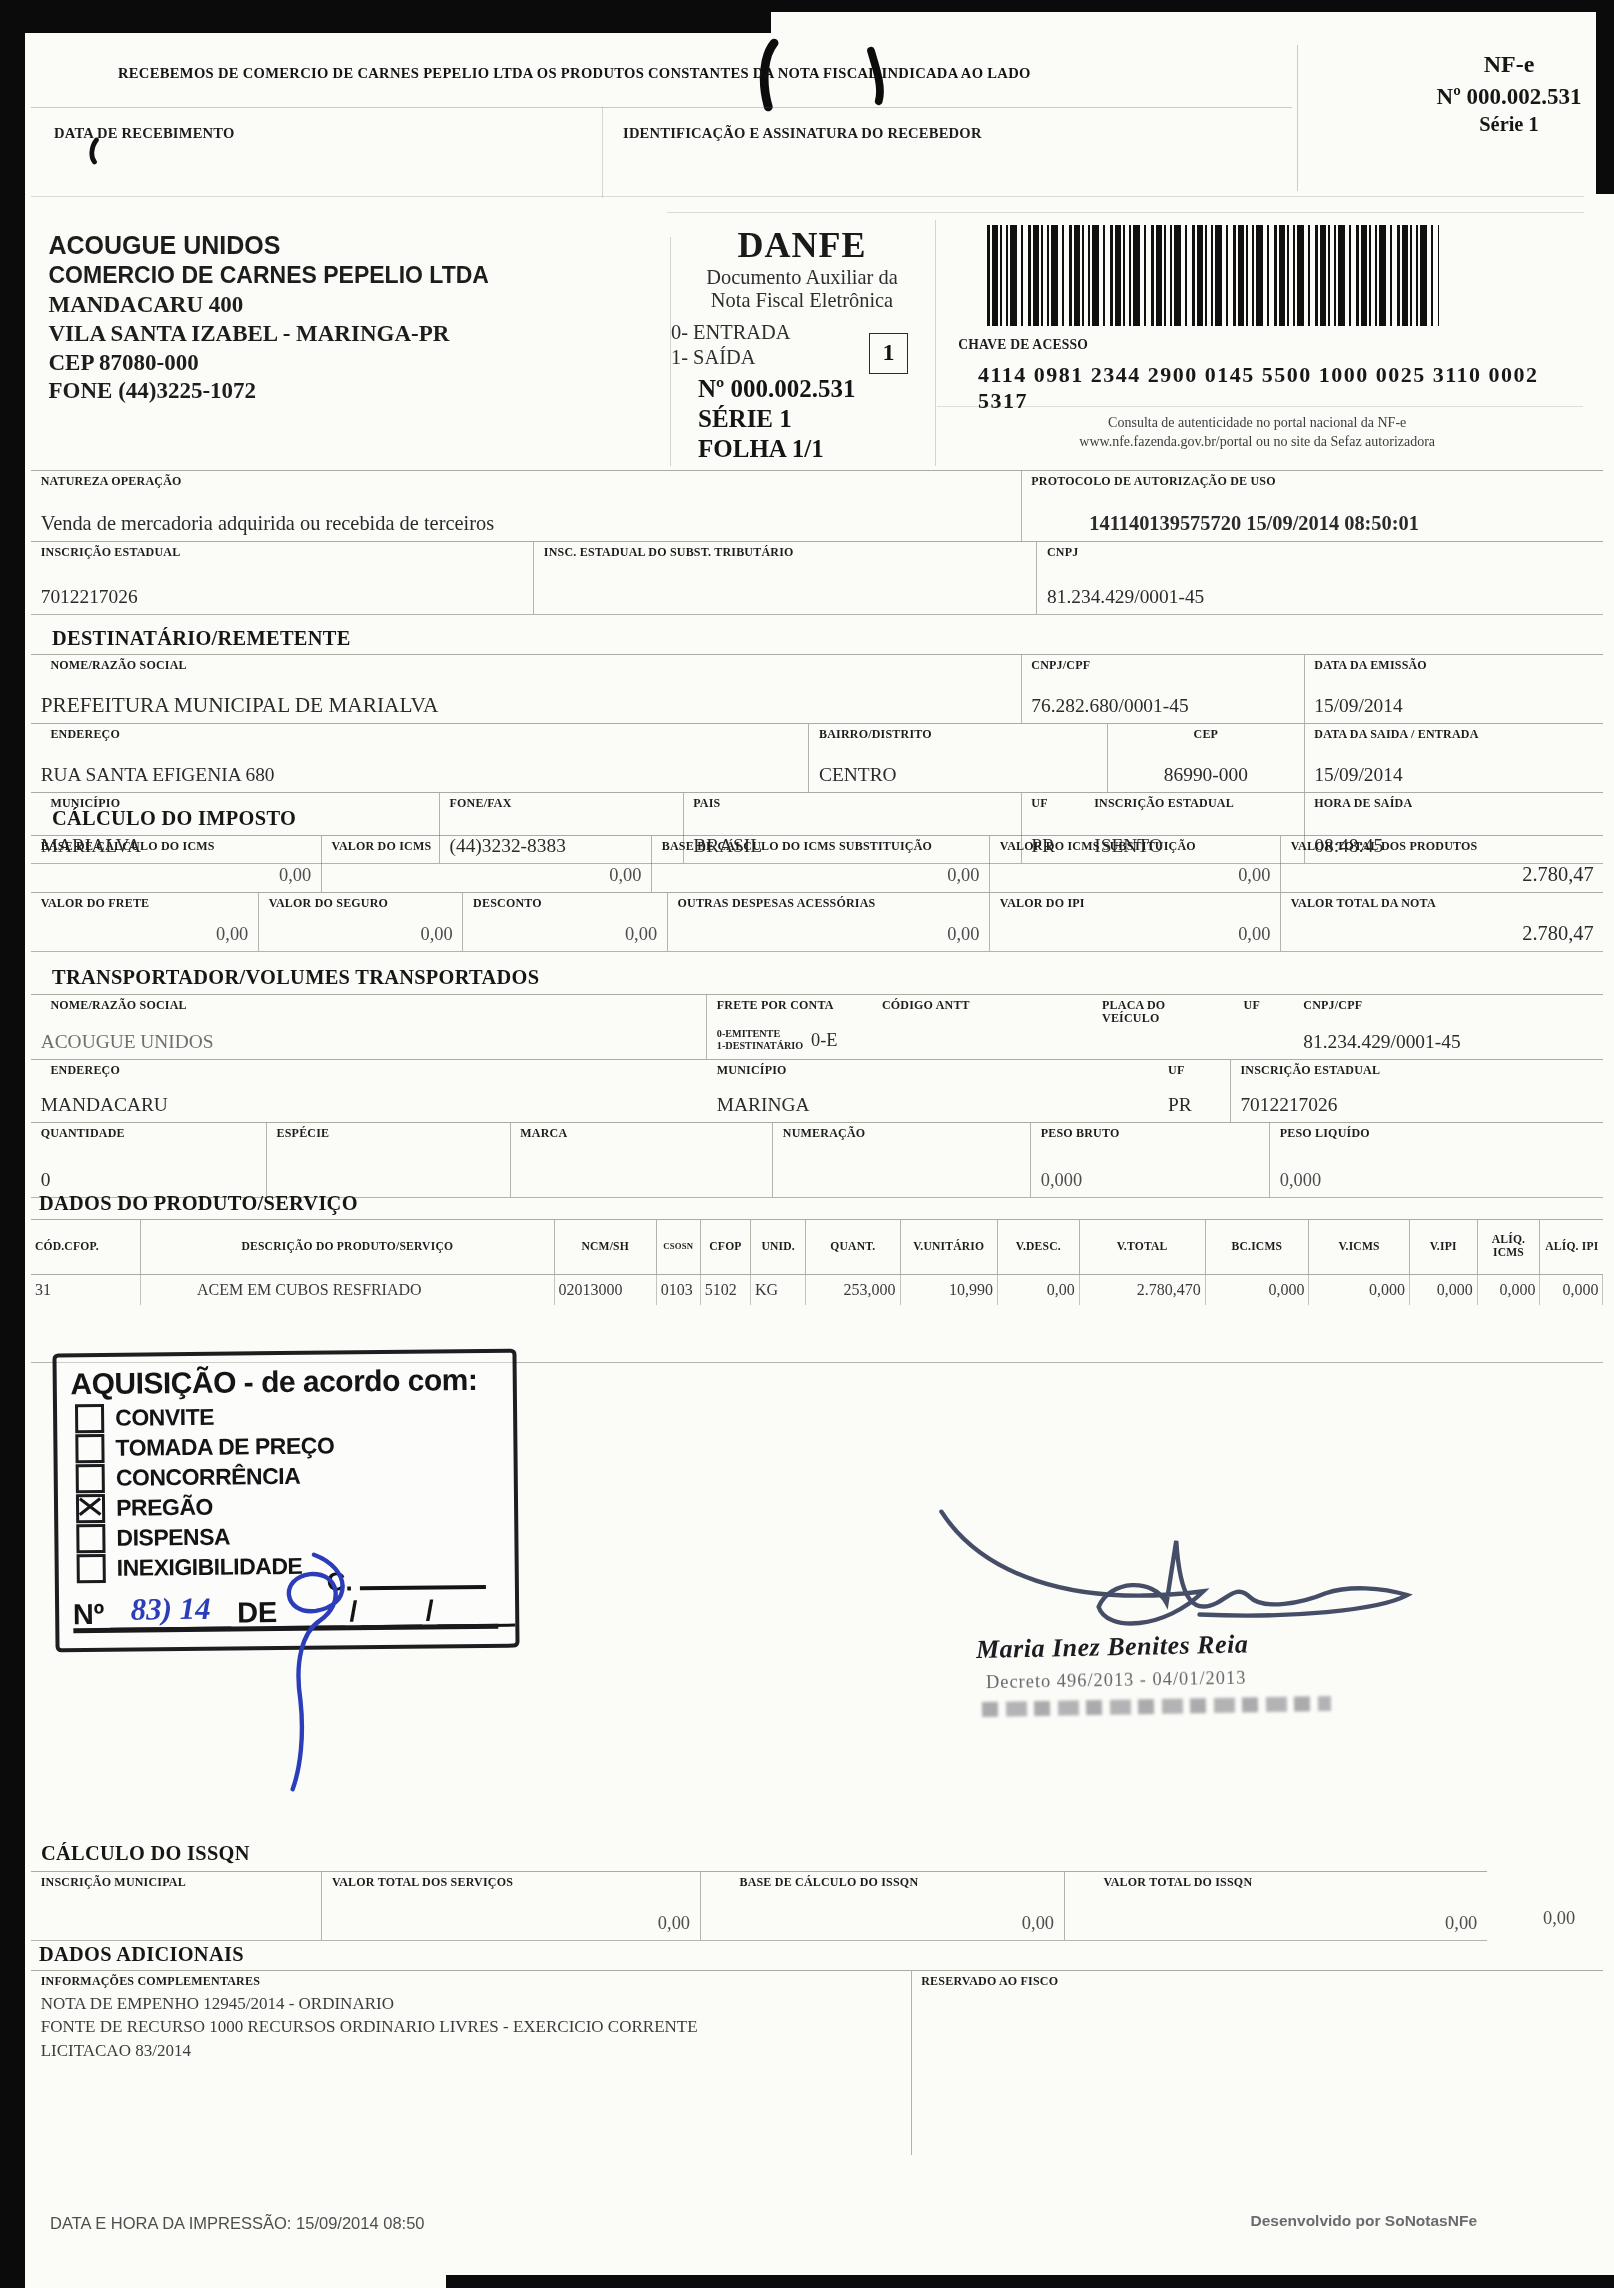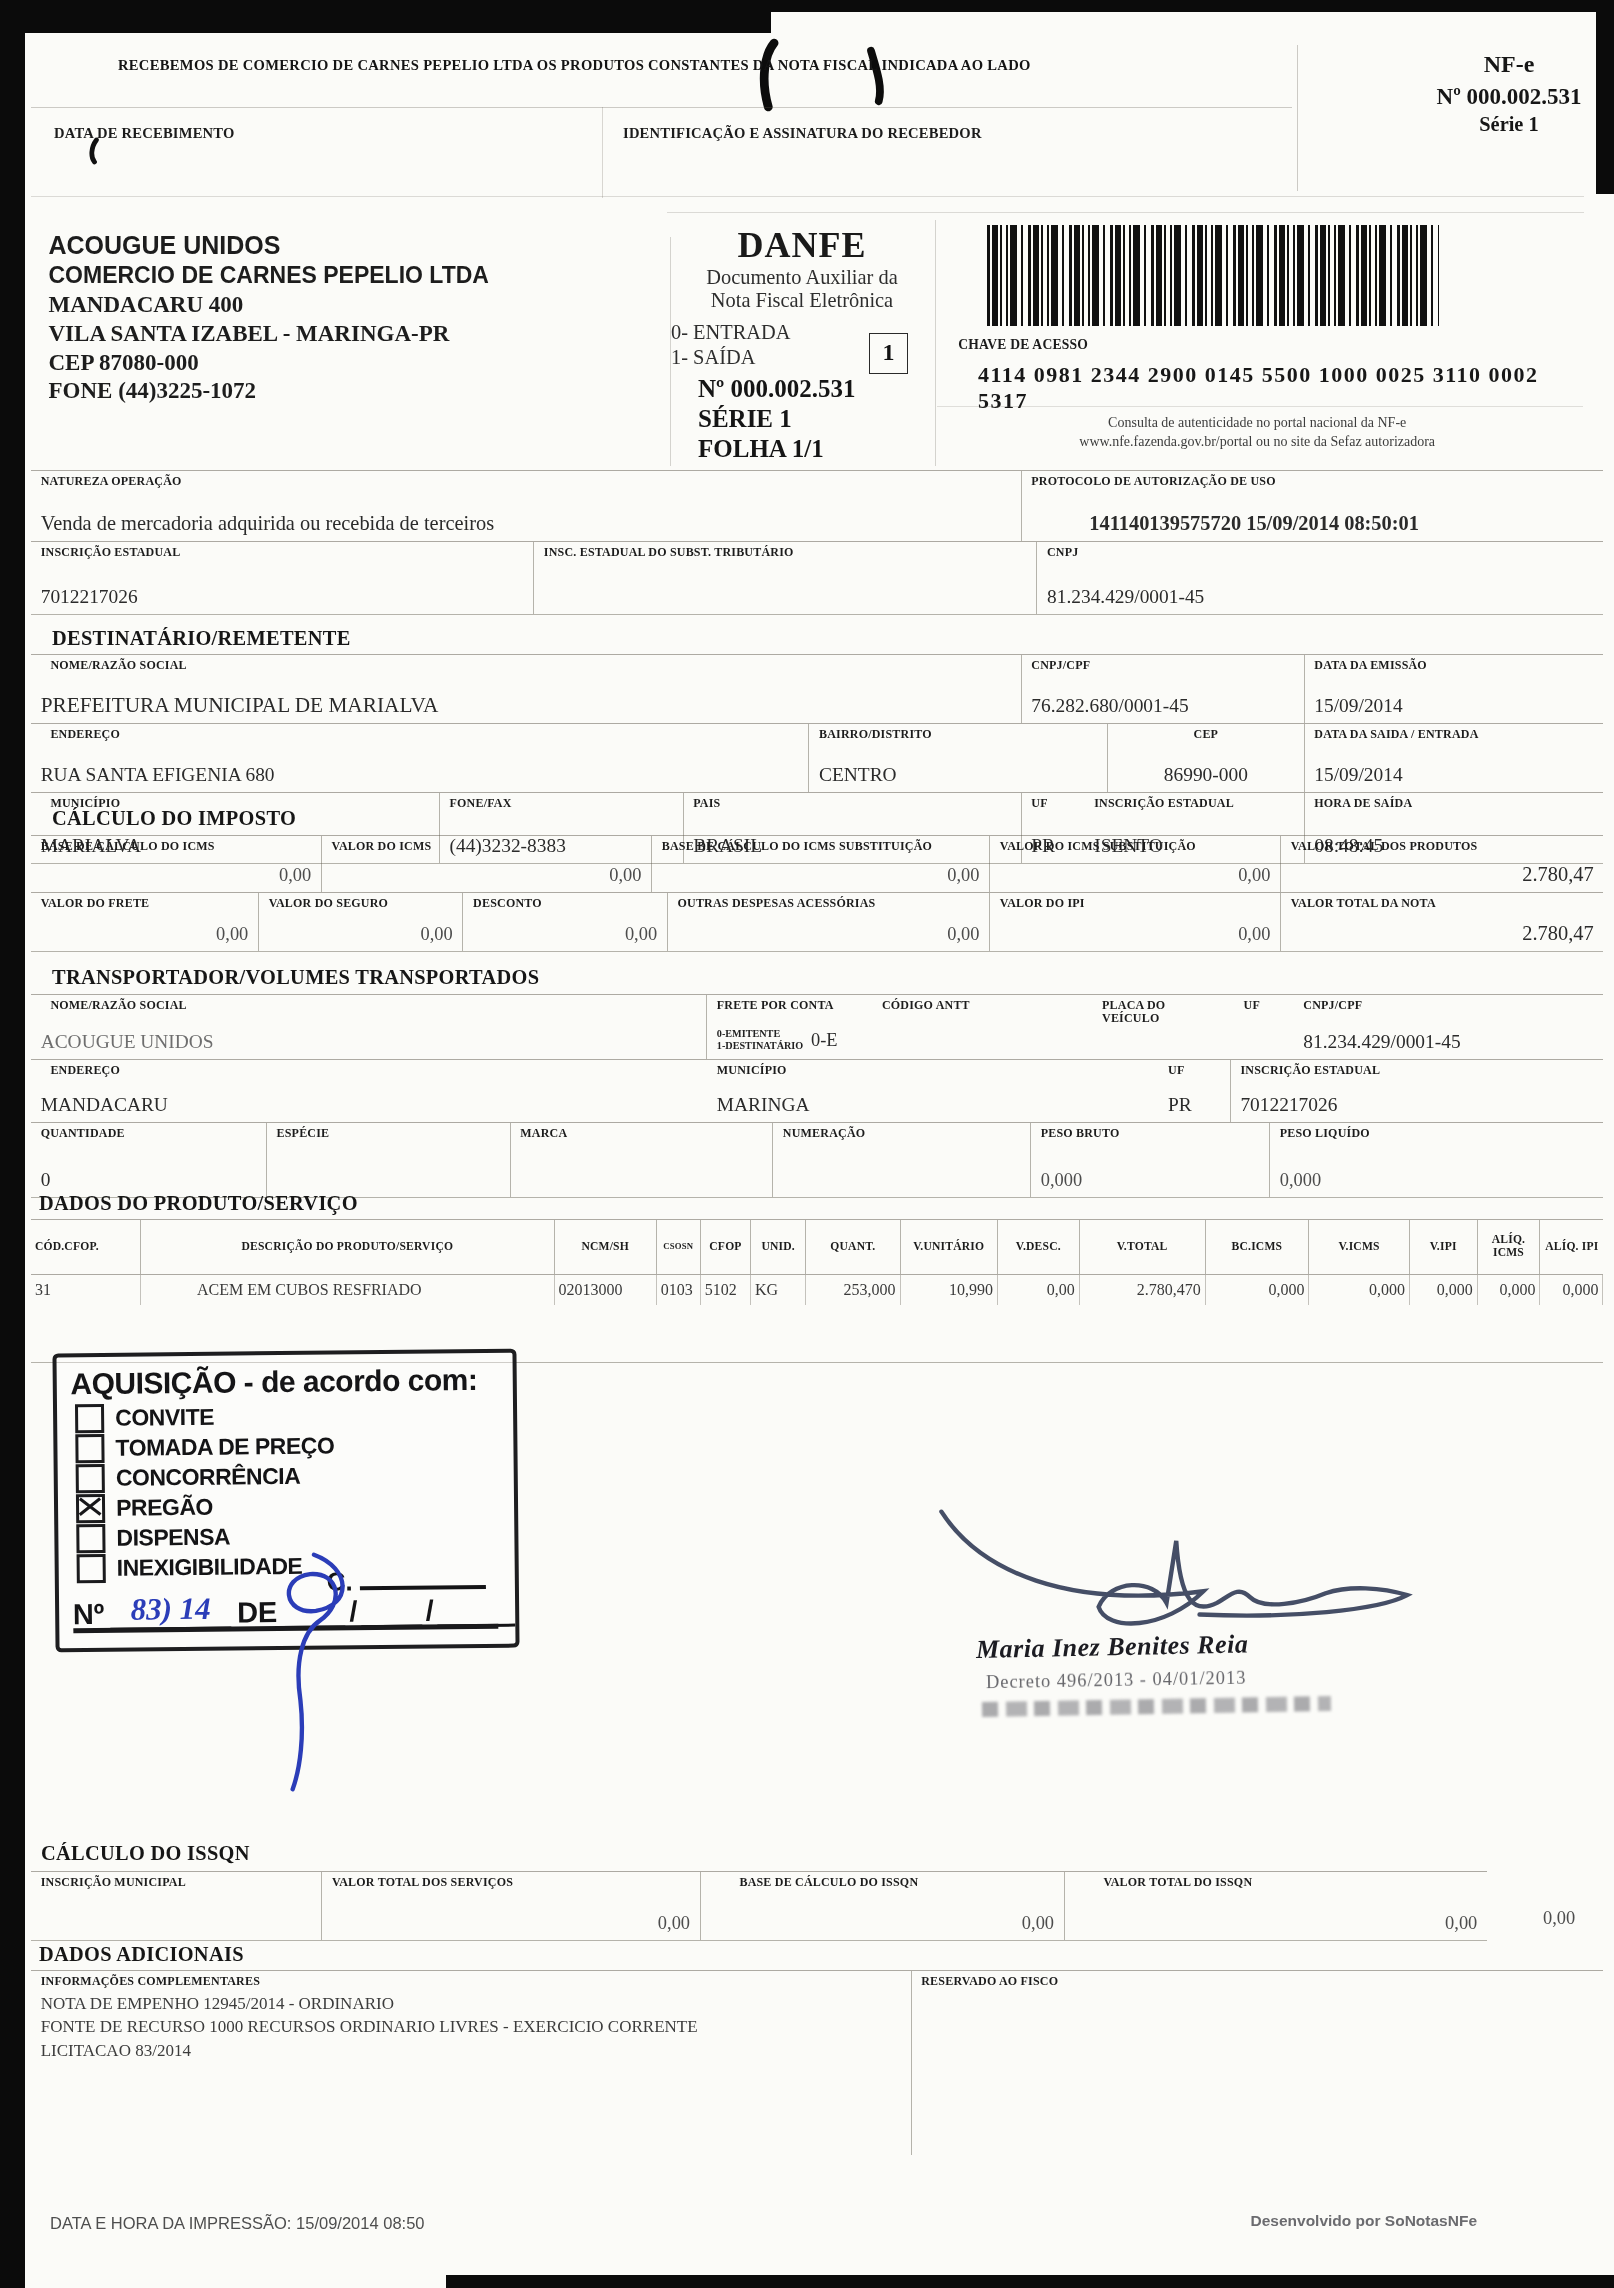--- a/index.html
+++ b/index.html
@@ -16,21 +16,21 @@
   .row{display:flex;border-top:1px solid rgba(95,90,78,.5);}
   .row:last-child{border-bottom:1px solid rgba(95,90,78,.45);}
   .cell{border-right:1px solid rgba(95,90,78,.45);padding:3.9px 9.7px 5.8px 9.7px;box-sizing:border-box;
         display:flex;flex-direction:column;justify-content:space-between;}
   .cell:last-child{border-right:none;}
   .cell .num{text-align:right;}
   .sect-title{font-size:20.4px;font-weight:bold;color:#161616;letter-spacing:0.3px;
               font-family:"Liberation Serif",serif;}
   .table-wrap{position:absolute;left:31px;right:11.6px;}
   
-  .statement{font-size:14.6px;font-weight:bold;letter-spacing:0.3px;color:#141414;}
+  .statement{font-size:14.6px;font-weight:bold;letter-spacing:0.3px;color:#141414;margin-top:8px;}
   .nfe-box{text-align:center;font-weight:bold;color:#161616;}
   .nfe-box .t1{font-size:24px;}
   .nfe-box .t2{font-size:23px;margin-top:5.8px;}
   .nfe-box .t3{font-size:20.4px;margin-top:3.9px;}
   .vline{position:absolute;width:1px;background:rgba(95,90,78,.5);}
   .hline{position:absolute;height:1px;background:rgba(95,90,78,.5);}
   
   .emit div{font-weight:bold;color:#1d1d1d;}
   .emit .l1{font-family:"Liberation Sans",sans-serif;font-size:25px;}
   .emit .l2{font-family:"Liberation Sans",sans-serif;font-size:23px;margin-top:1.9px;}

